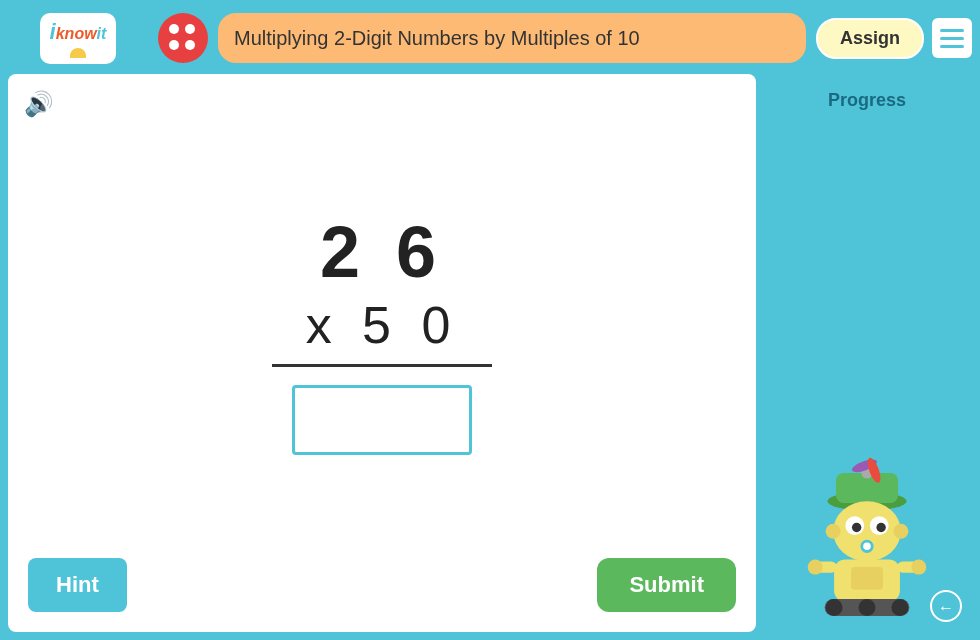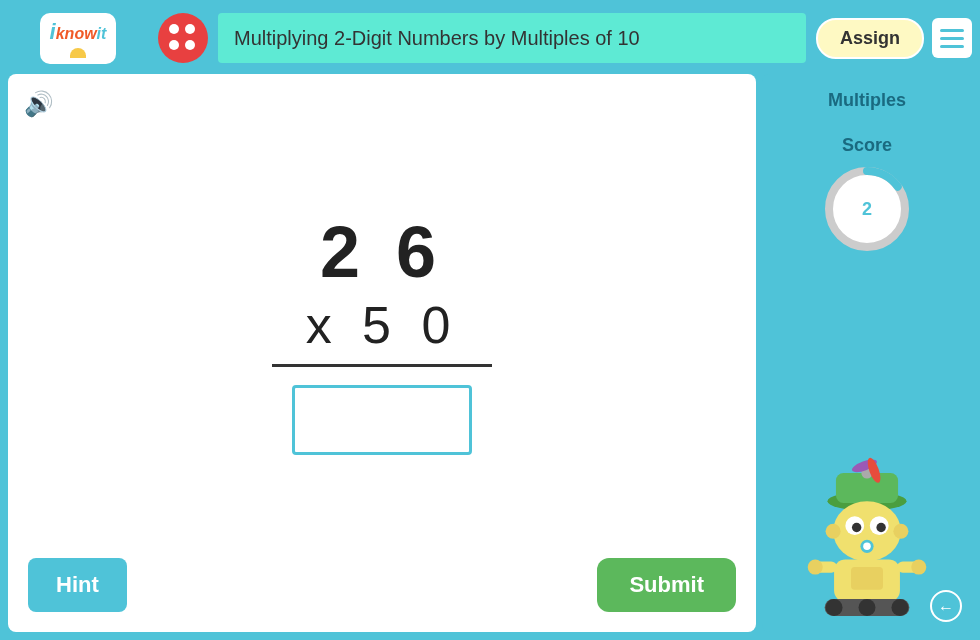--- a/index.html
+++ b/index.html
@@ -68,22 +68,22 @@
 
     .dice-dot {
       width: 10px;
       height: 10px;
       background: white;
       border-radius: 50%;
     }
 
     .title-area {
       flex: 1;
-      background: #5eead4;
-      border-radius: 4px;
+      background: #fdba74;
+      border-radius: 18px;
       height: 50px;
       display: flex;
       align-items: center;
       padding: 0 16px;
     }
 
     .title-text {
       font-size: 20px;
       color: #333;
       font-weight: 500;
@@ -384,33 +384,23 @@
       <div class="bottom-bar">
         <button class="hint-btn">Hint</button>
         <button class="submit-btn">Submit</button>
       </div>
 
     </div>
 
     <div class="right-panel">
 
       <div class="stat-section">
-        <span class="stat-label">Multiples</span>
-      </div>
-
-      <div class="stat-section">
-        <span class="stat-label">Score</span>
-        <div class="circle-progress">
-          <svg width="90" height="90" viewBox="0 0 90 90">
-            <circle cx="45" cy="45" r="38" fill="white" stroke="#cccccc" stroke-width="8"></circle>
-            <circle cx="45" cy="45" r="38" fill="none" stroke="#4fc3d8" stroke-width="8" stroke-dasharray="35.76 202.99" stroke-linecap="round"></circle>
-          </svg>
-          <span class="circle-text">2</span>
-        </div>
-      </div>
+        <span class="stat-label">Progress</span>
+      </div>
+
 
       <div class="robot-area">
         <svg class="robot-svg" viewBox="0 0 130 170" xmlns="http://www.w3.org/2000/svg">
 
           <ellipse cx="65" cy="48" rx="42" ry="10" fill="#4a9e3f"></ellipse>
 
           <rect x="32" y="18" width="66" height="32" rx="8" fill="#5cb85c"></rect>
 
           <circle cx="65" cy="18" r="6" fill="#aaa"></circle>
 

